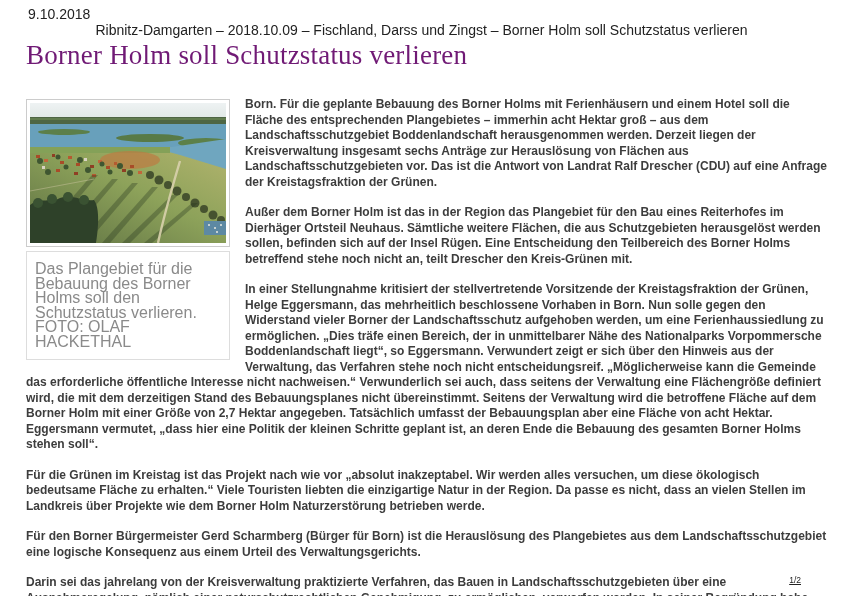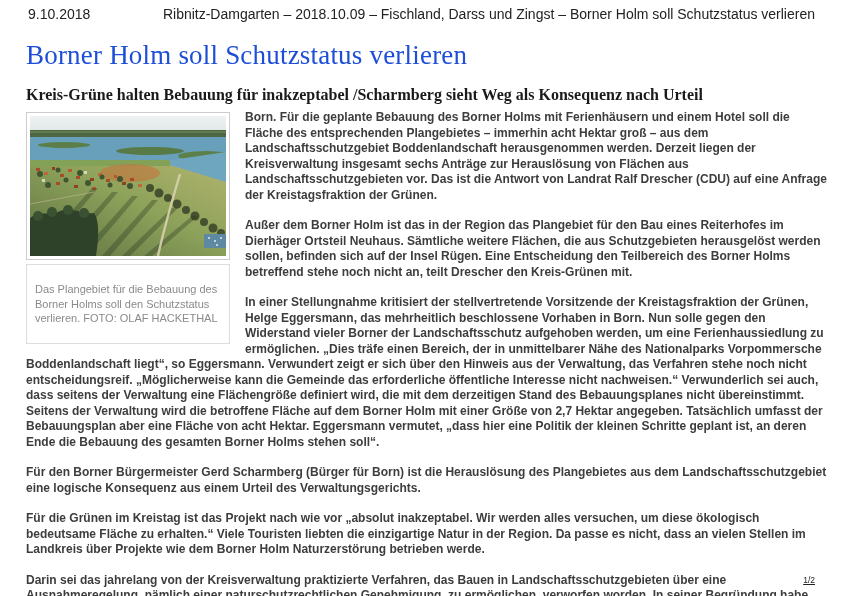--- a/index.html
+++ b/index.html
@@ -7,67 +7,66 @@
     width:843px;height:596px;position:relative;overflow:hidden;
     background:#ffffff;color:#3d3d3d;
     font-family:"Liberation Sans", sans-serif;
   }
   
   .print-header{
     position:absolute;top:9px;left:28px;right:28px;height:12px;
     font-size:14px;line-height:11px;color:#222;
   }
   .print-header .hdr-date{position:absolute;left:0;top:0;}
-  .print-header .hdr-title{position:absolute;left:0;right:0;top:0;text-align:right;}
+  .print-header .hdr-title{position:absolute;left:0;right:0;top:16px;text-align:center;}
   .print-footer{
     position:absolute;bottom:10px;left:24px;right:28px;height:11px;
     font-size:8.5px;line-height:10px;color:#222;
   }
   .print-footer .ftr-url{position:absolute;left:0;top:0;}
-  .print-footer .ftr-page{position:absolute;right:0;top:0;text-decoration:underline;}
+  .print-footer .ftr-page{position:absolute;right:14px;top:0;text-decoration:underline;}
   
   .content{position:absolute;left:26px;right:16px;top:40px;}
   .article-title{
-    font-family:"Liberation Serif", serif;font-weight:400;color:#1d4ed8;
-    font-size:27px;line-height:30px;margin:0 0 15px 0;letter-spacing:.2px;
+    font-family:"Liberation Serif", serif;font-weight:400;color:#701a75;
+    font-size:27px;line-height:30px;margin:0 0 27px 0;letter-spacing:.2px;
   }
   .article-subtitle{
     font-family:"Liberation Serif", serif;font-weight:700;color:#1a1a1a;
     font-size:16px;line-height:19px;margin:0 0 6px 0;
   }
   .article-byline{
     font-size:10.5px;line-height:13px;color:#111;letter-spacing:.3px;margin:0 0 18px 0;
   }
   .article-body{font-size:12px;line-height:15.5px;color:#3d3d3d;}
   .article-body p{margin:0 0 15px 0;font-weight:bold;}
   
   .article-figure{
     float:left;width:204px;margin:2px 15px 8px 0;
   }
   .photo-frame{
     box-sizing:border-box;width:204px;border:1px solid #ccc;background:#fff;padding:3px;
   }
   .photo-frame svg{display:block;}
   .caption-box{
     box-sizing:border-box;width:204px;margin-top:4px;
-    border:1px solid #ddd;background:#fff;padding:17px 8px;
-    color:#8a8a8a;font-size:11px;line-height:14.5px;
+    border:1px solid #ddd;background:#fff;padding:10px 8px;
+    color:#8a8a8a;font-size:16px;line-height:14.5px;
   }
 </style>
 </head>
 <body>
 
 <div class="print-header">
   <span class="hdr-date">9.10.2018</span>
   <span class="hdr-title">Ribnitz-Damgarten – 2018.10.09 – Fischland, Darss und Zingst – Borner Holm soll Schutzstatus verlieren</span>
 </div>
 
 <div class="content">
   <h1 class="article-title">Borner Holm soll Schutzstatus verlieren</h1>
-  <h2 class="article-subtitle">Kreis-Grüne halten Bebauung für inakzeptabel /Scharmberg sieht Weg als Konsequenz nach Urteil</h2>
 
   <div class="article-body">
     <div class="article-figure">
       <div class="photo-frame">
 
         <svg viewBox="0 0 196 140" width="196" height="140" aria-hidden="true">
           <defs>
             <linearGradient id="sky" x1="0" y1="0" x2="0" y2="1">
               <stop offset="0" stop-color="#eef2f3"></stop>
                 <stop offset="1" stop-color="#dbe5e0"></stop>
@@ -170,21 +169,21 @@
           <path d="M150,58 C142,85 134,112 128,140" stroke="#d8d0ac" stroke-width="2.4" fill="none" opacity=".9"></path>
           <path d="M0,88 L64,76" stroke="#c9c49d" stroke-width="1.2" opacity=".5" fill="none"></path>
         </svg>
       </div>
       <div class="caption-box">Das Plangebiet für die Bebauung des Borner Holms soll den Schutzstatus verlieren. FOTO: OLAF HACKETHAL</div>
     </div>
 
   <p>Born. Für die geplante Bebauung des Borner Holms mit Ferienhäusern und einem Hotel soll die Fläche des entsprechenden Plangebietes – immerhin acht Hektar groß – aus dem Landschaftsschutzgebiet Boddenlandschaft herausgenommen werden. Derzeit liegen der Kreisverwaltung insgesamt sechs Anträge zur Herauslösung von Flächen aus Landschaftsschutzgebieten vor. Das ist die Antwort von Landrat Ralf Drescher (CDU) auf eine Anfrage der Kreistagsfraktion der Grünen.</p>
       <p>Außer dem Borner Holm ist das in der Region das Plangebiet für den Bau eines Reiterhofes im Dierhäger Ortsteil Neuhaus. Sämtliche weitere Flächen, die aus Schutzgebieten herausgelöst werden sollen, befinden sich auf der Insel Rügen. Eine Entscheidung den Teilbereich des Borner Holms betreffend stehe noch nicht an, teilt Drescher den Kreis-Grünen mit.</p>
       <p>In einer Stellungnahme kritisiert der stellvertretende Vorsitzende der Kreistagsfraktion der Grünen, Helge Eggersmann, das mehrheitlich beschlossene Vorhaben in Born. Nun solle gegen den Widerstand vieler Borner der Landschaftsschutz aufgehoben werden, um eine Ferienhaussiedlung zu ermöglichen. „Dies träfe einen Bereich, der in unmittelbarer Nähe des Nationalparks Vorpommersche Boddenlandschaft liegt“, so Eggersmann. Verwundert zeigt er sich über den Hinweis aus der Verwaltung, das Verfahren stehe noch nicht entscheidungsreif. „Möglicherweise kann die Gemeinde das erforderliche öffentliche Interesse nicht nachweisen.“ Verwunderlich sei auch, dass seitens der Verwaltung eine Flächengröße definiert wird, die mit dem derzeitigen Stand des Bebauungsplanes nicht übereinstimmt. Seitens der Verwaltung wird die betroffene Fläche auf dem Borner Holm mit einer Größe von 2,7 Hektar angegeben. Tatsächlich umfasst der Bebauungsplan aber eine Fläche von acht Hektar. Eggersmann vermutet, „dass hier eine Politik der kleinen Schritte geplant ist, an deren Ende die Bebauung des gesamten Borner Holms stehen soll“.</p>
+      <p>Für die Grünen im Kreistag ist das Projekt nach wie vor „absolut inakzeptabel. Wir werden alles versuchen, um diese ökologisch bedeutsame Fläche zu erhalten.“ Viele Touristen liebten die einzigartige Natur in der Region. Da passe es nicht, dass an vielen Stellen im Landkreis über Projekte wie dem Borner Holm Naturzerstörung betrieben werde.</p>
       <p>Für den Borner Bürgermeister Gerd Scharmberg (Bürger für Born) ist die Herauslösung des Plangebietes aus dem Landschaftsschutzgebiet eine logische Konsequenz aus einem Urteil des Verwaltungsgerichts.</p>
-      <p>Für die Grünen im Kreistag ist das Projekt nach wie vor „absolut inakzeptabel. Wir werden alles versuchen, um diese ökologisch bedeutsame Fläche zu erhalten.“ Viele Touristen liebten die einzigartige Natur in der Region. Da passe es nicht, dass an vielen Stellen im Landkreis über Projekte wie dem Borner Holm Naturzerstörung betrieben werde.</p>
       <p>Darin sei das jahrelang von der Kreisverwaltung praktizierte Verfahren, das Bauen in Landschaftsschutzgebieten über eine Ausnahmeregelung, nämlich einer naturschutzrechtlichen Genehmigung, zu ermöglichen, verworfen worden. In seiner Begründung habe das Gericht unter anderem den klaren Hinweis</p>
     </div>
 </div>
 
 <div class="print-footer">
   <span class="ftr-page">1/2</span>
 </div>
 
 </body></html>

